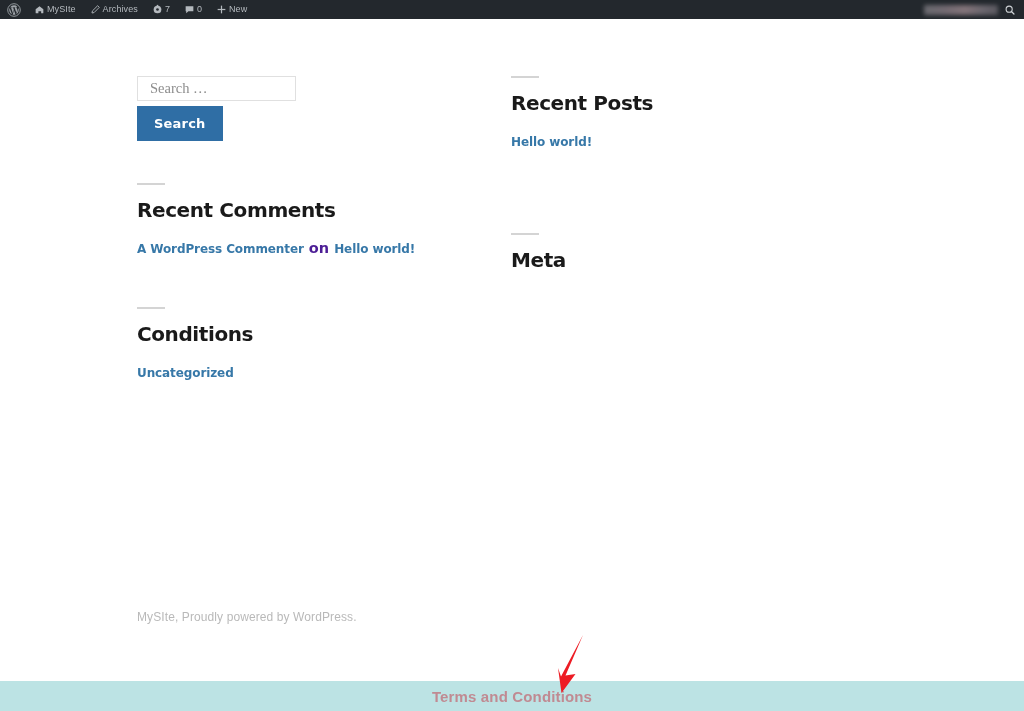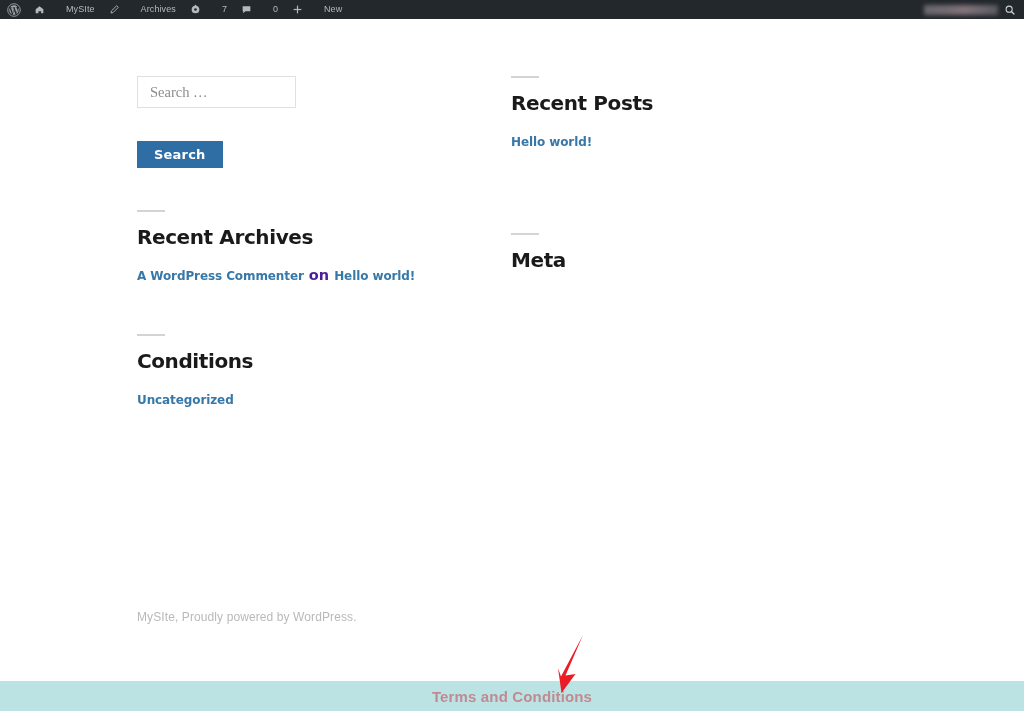--- a/index.html
+++ b/index.html
@@ -22,21 +22,21 @@
     align-items: center;
     color: #b4b9be;
     font-size: 9px;
     white-space: nowrap;
   }
   .ab-item {
     display: flex;
     align-items: center;
     height: 19px;
     padding: 0 7px;
-    gap: 21px;
+    gap: 2px;
     color: #b4b9be;
     text-decoration: none;
     line-height: 19px;
   }
   .ab-item:first-child { padding: 0 6px 0 7px; }
   .ab-label { font-size: 9px; letter-spacing: .1px; }
   .ab-count {
     font-size: 9px;
     color: #b4b9be;
   }
@@ -106,37 +106,37 @@
     font-family: "DejaVu Sans", sans-serif;
     font-size: 14.5px;
     font-weight: bold;
     color: #4c1d95;
   }
 
   
   .search-widget { margin-bottom: 42px; }
   .search-field {
     width: 159px;
-    height: 32px;
+    height: 25px;
     border: 1px solid #e0e0e0;
     background: #fff;
     padding: 0 12px;
     font-family: "Liberation Serif", serif;
     font-size: 14.5px;
     color: #3d3d3d;
     outline: none;
   }
   .search-field::placeholder { color: #8d8d8d; opacity: 1; }
   .search-submit {
-    margin-top: 33px;
+    margin-top: 5px;
     display: inline-block;
     background: #2f6ea5;
     color: #ffffff;
     border: 0;
-    height: 27px;
+    height: 35px;
     padding: 0 17px;
     font-family: "DejaVu Sans", sans-serif;
     font-size: 13px;
     font-weight: bold;
     letter-spacing: .2px;
     cursor: pointer;
   }
 
   
   .gap-a { height: 39px; }
@@ -264,21 +264,21 @@
     <div class="col col-left">
 
       <div class="widget search-widget">
         <input class="search-field" type="text" placeholder="Search …" style="">
         <br>
         <button class="search-submit">Search</button>
       </div>
 
       <div class="widget">
         <div class="widget-rule"></div>
-        <div class="widget-title">Recent Archives</div>
+        <div class="widget-title">Recent Comments</div>
         <ul>
           <li>
             <a class="wlink" href="#">A WordPress Commenter</a><span class="wmuted"> on </span><a class="wlink" href="#">Hello world!</a>
           </li>
         </ul>
       </div>
 
       <div class="gap-a"></div>
 
       <div class="widget">

